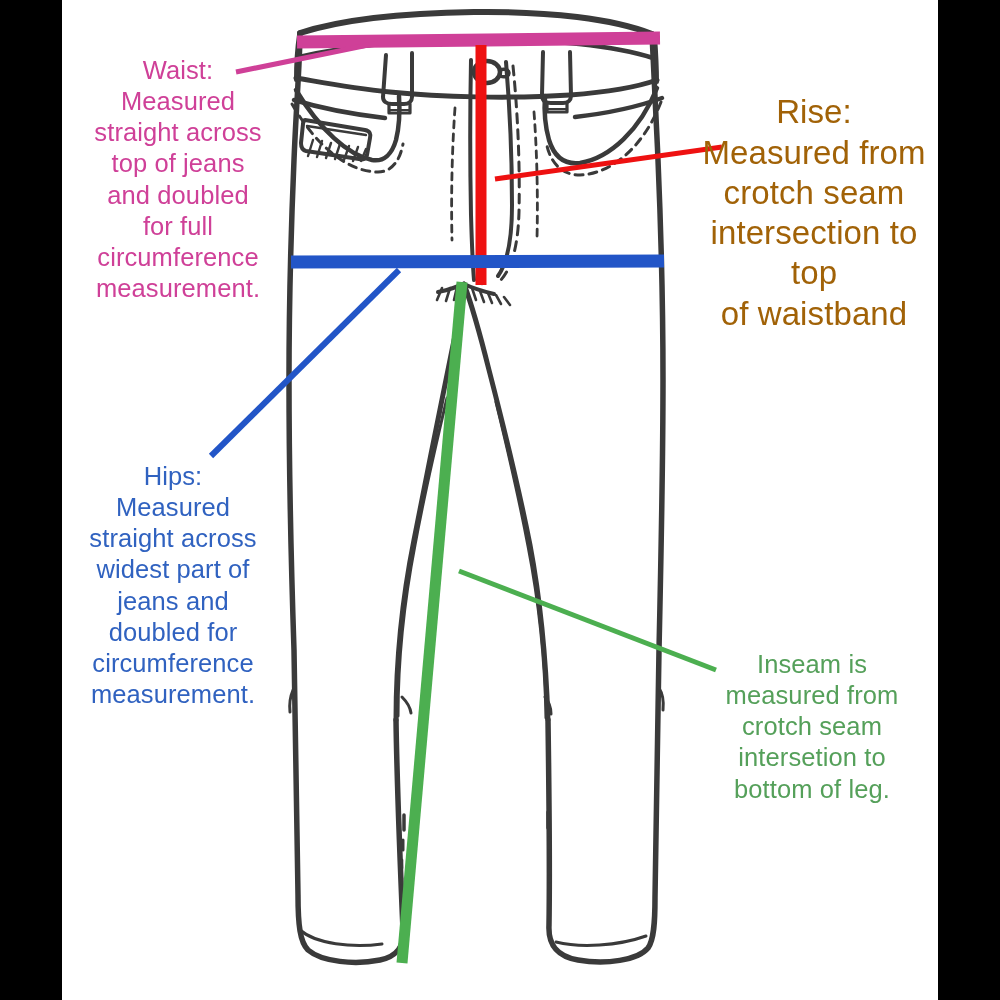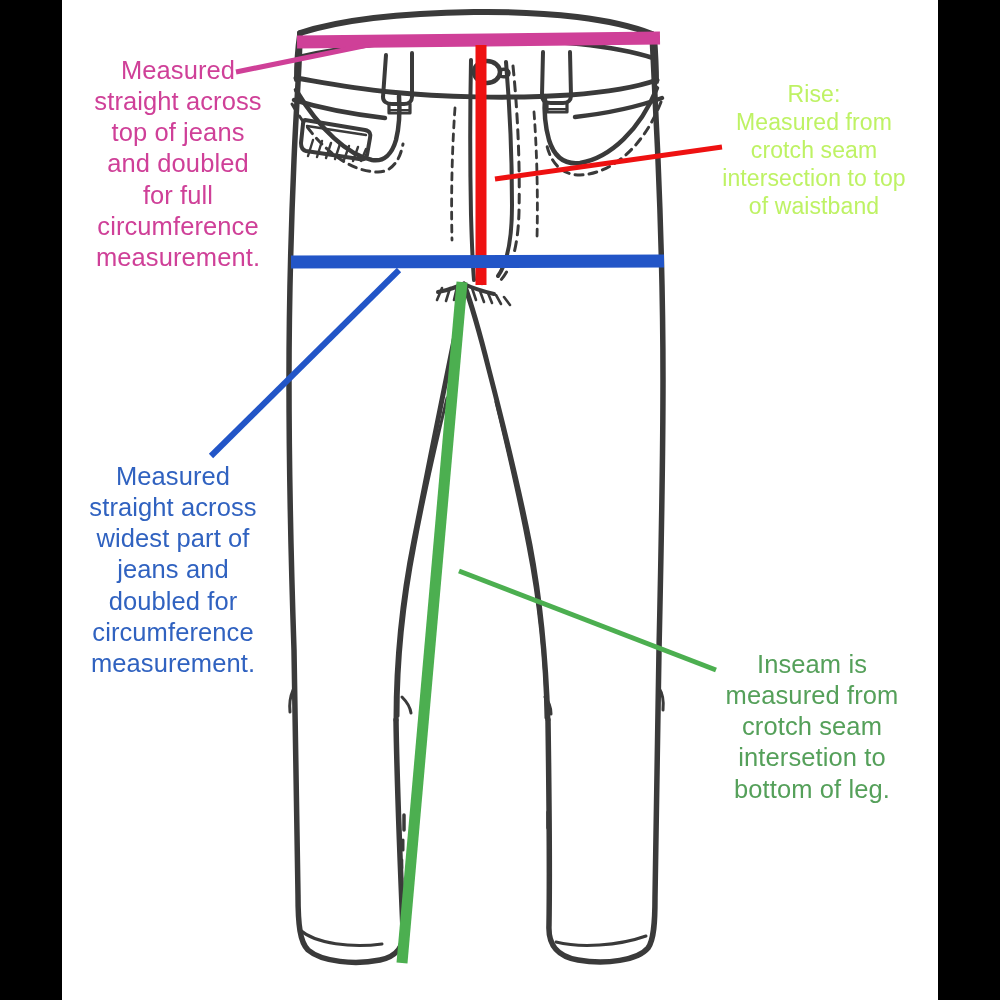--- a/index.html
+++ b/index.html
@@ -48,22 +48,22 @@
     left: 76px;
     top: 24px;
     width: 204px;
     font-size: 25.5px;
     color: #cf4098;
   }
   #note-rise {
     left: 692px;
     top: 52px;
     width: 244px;
-    font-size: 23px;
-    color: #bef264;
+    font-size: 33px;
+    color: #a16207;
   }
   #note-hips {
     left: 70px;
     top: 430px;
     width: 206px;
     font-size: 25.5px;
     color: #3062c0;
   }
   #note-length {
     left: 700px;
@@ -254,38 +254,38 @@
 
     <g>
       <path d="M462,282 L402,963" stroke="#4caf50" stroke-width="11" stroke-linecap="butt"></path>
     </g>
     <g>
       <path d="M459,571 L716,670" stroke="#4caf50" stroke-width="5"></path>
     </g>
   </svg>
 
   <div class="note" id="note-waist">
-    <span>Measured
+    <span class="head">Waist:</span><span>Measured
 straight across
 top of jeans
 and doubled
 for full
 circumference
 measurement.</span>
   </div>
 
   <div class="note" id="note-rise">
     <span class="head">Rise:</span><span>Measured from
 crotch seam
 intersection to top
 of waistband</span>
   </div>
 
   <div class="note" id="note-hips">
-    <span>Measured
+    <span class="head">Hips:</span><span>Measured
 straight across
 widest part of
 jeans and
 doubled for
 circumference
 measurement.</span>
   </div>
 
   <div class="note" id="note-length">
     <span>Inseam is

